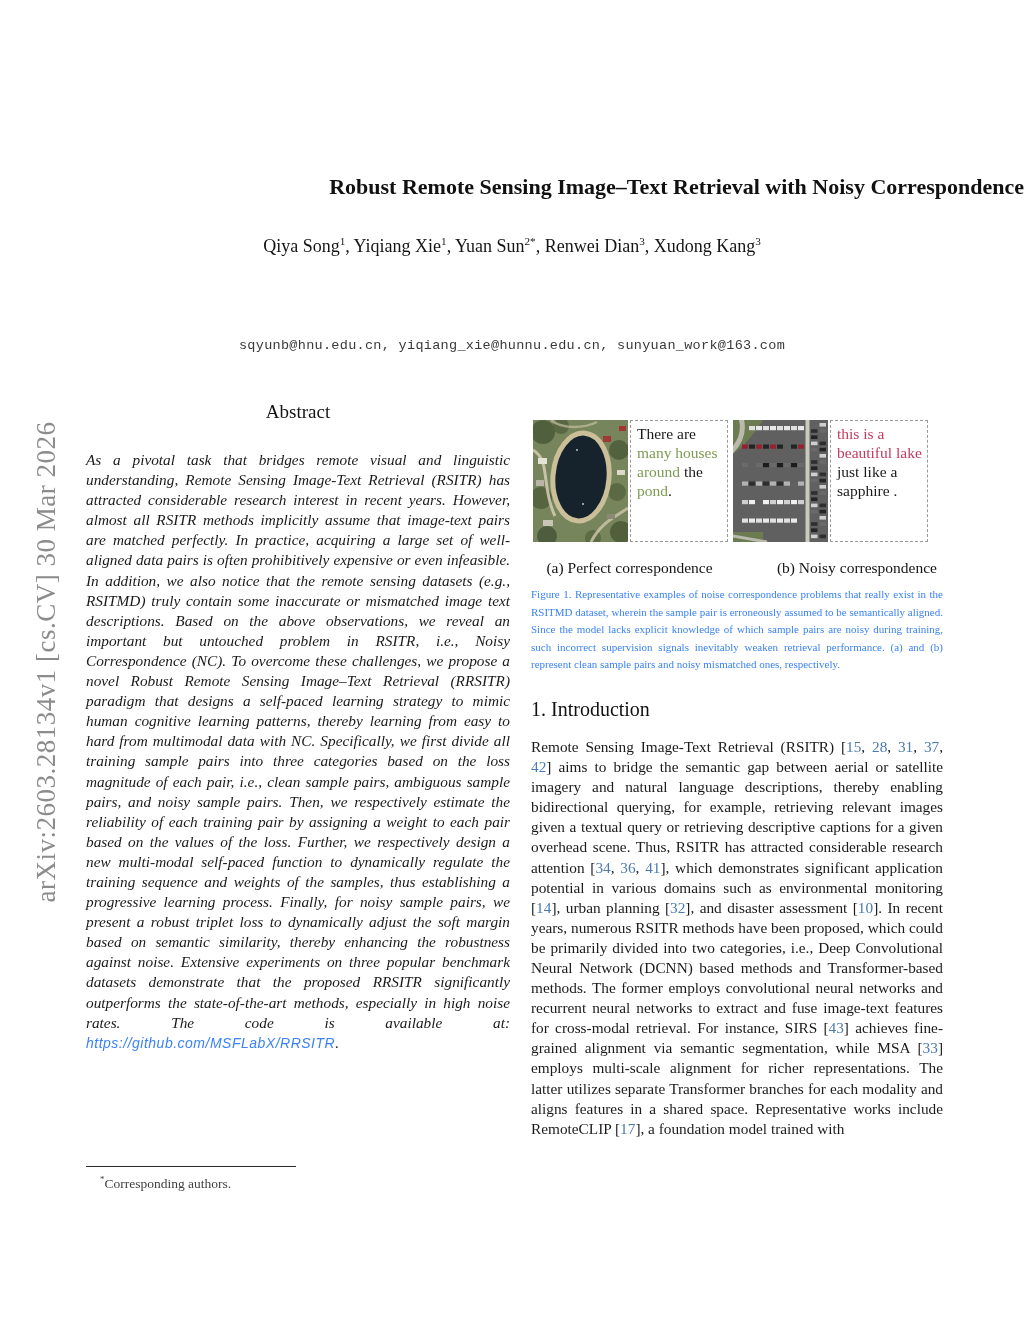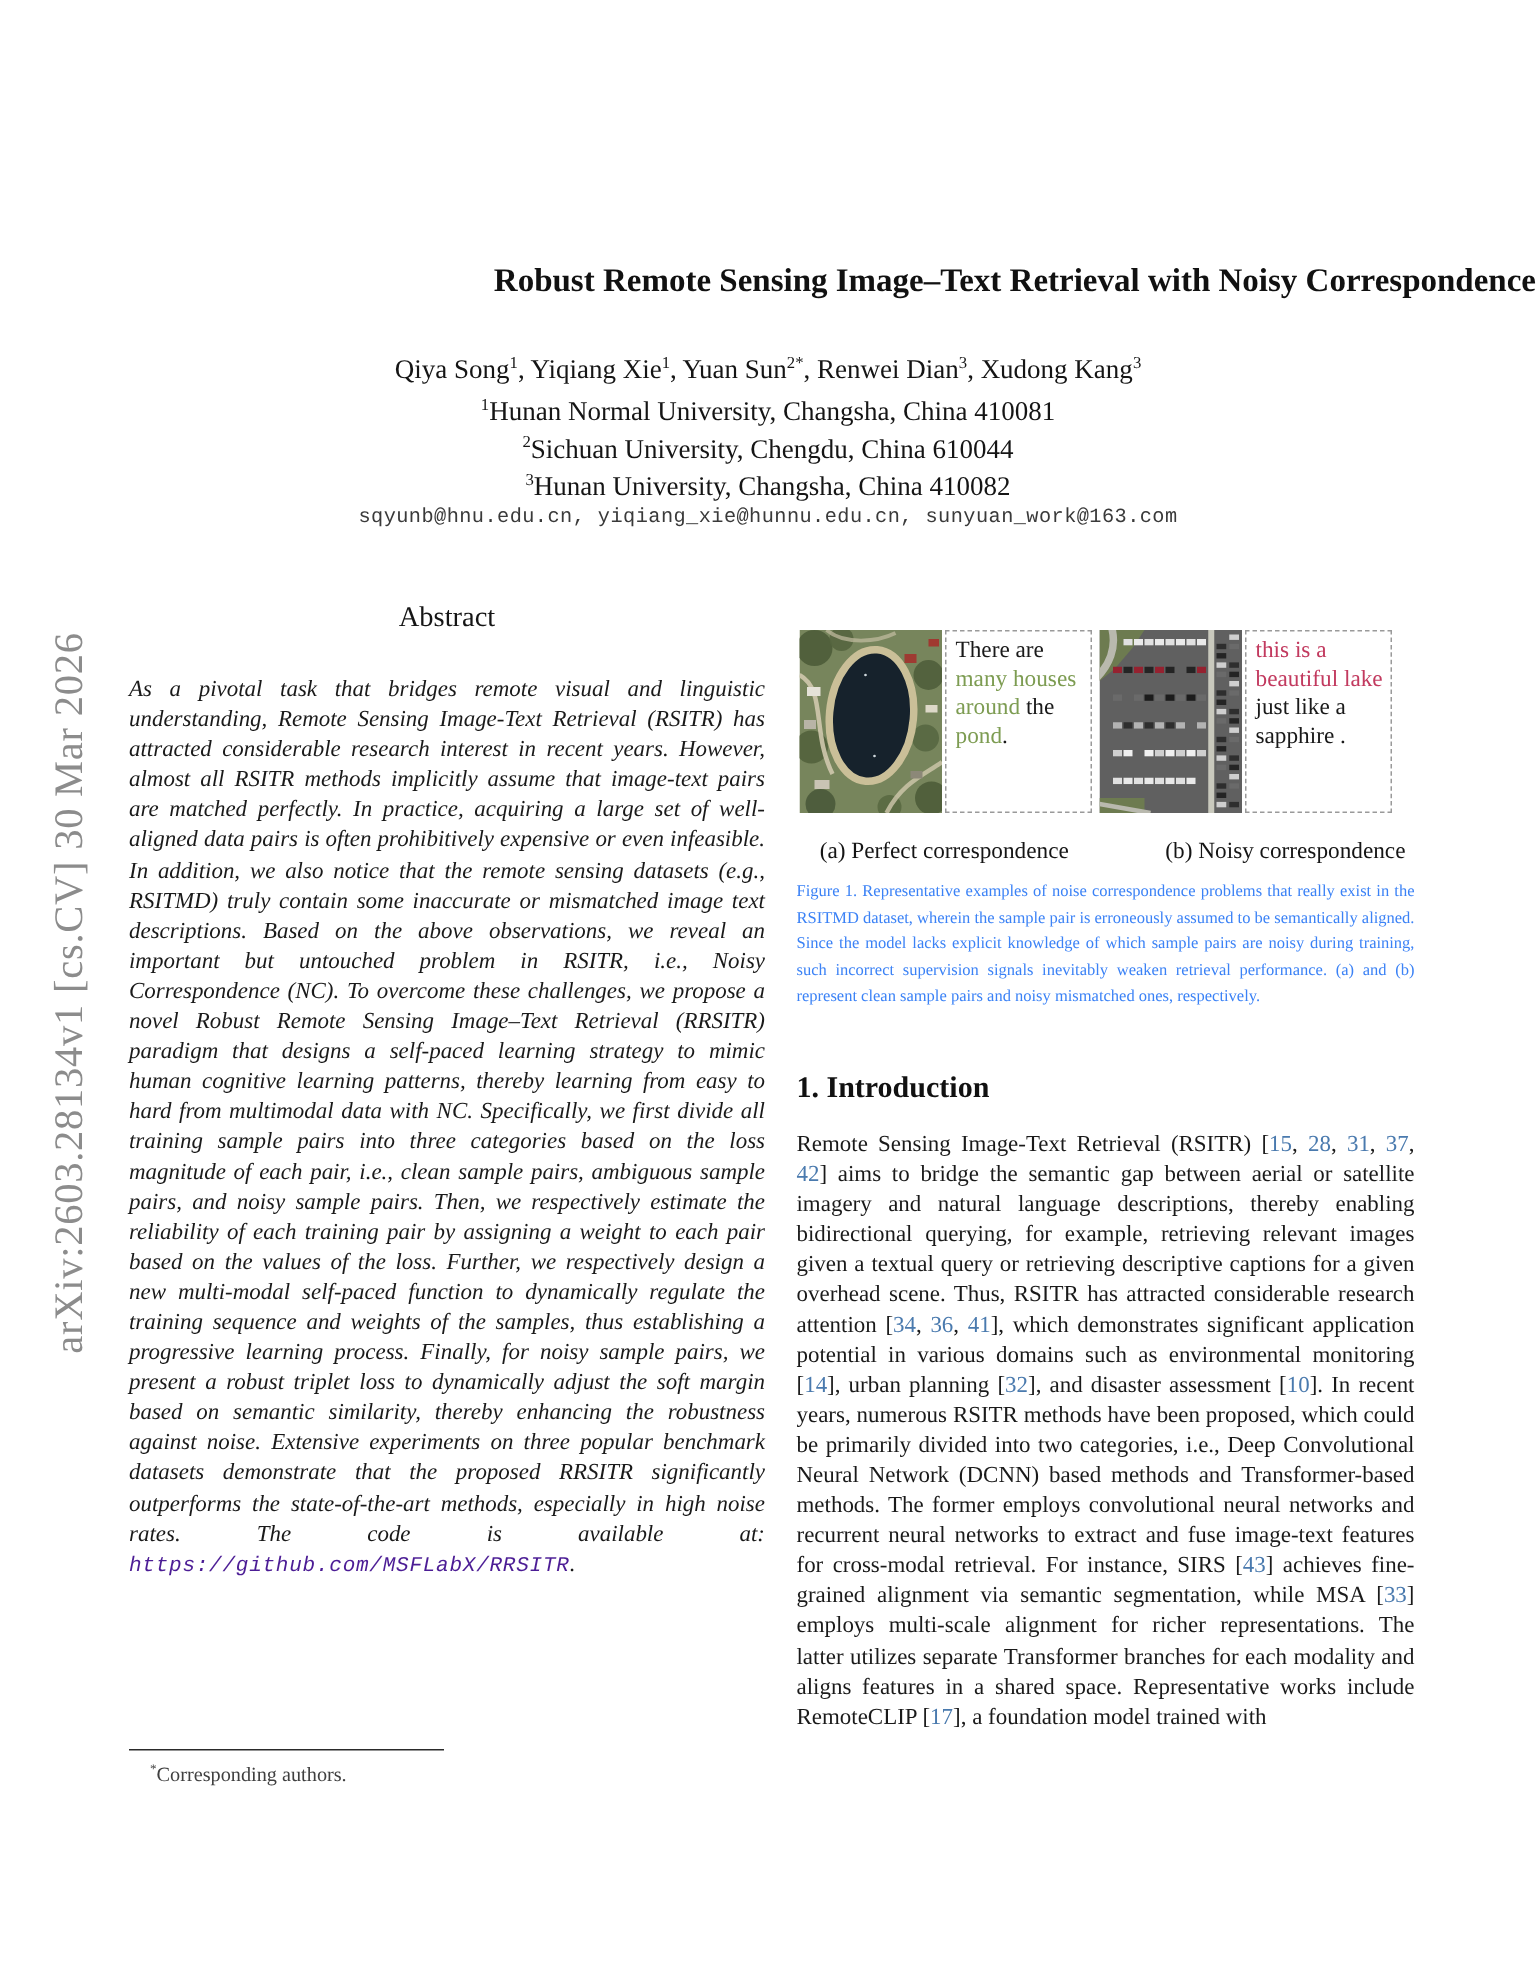--- a/index.html
+++ b/index.html
@@ -37,22 +37,22 @@
   }
   
   .col-left  { position:absolute; left:86px;  top:401px; width:424px; }
   .col-right { position:absolute; left:531px; top:420px; width:412px; }
   .abstract-heading { text-align:center; font-size:19px; font-weight:normal; }
   .abstract-body {
     margin-top:27px; font-size:15.3px; font-style:italic;
     line-height:20.1px; text-align:justify; color:#1a1a1a;
   }
   .seg-url {
-    font-family:Liberation Mono, monospace;
-    color:#4c1d95; font-size:14px; letter-spacing:0.5px;
+    font-family:Liberation Sans, sans-serif;
+    color:#3b82f6; font-size:14px; letter-spacing:0.5px;
   }
   .seg-cite { color:#4a7aae; }
   .seg-green { color:#7d9c52; }
   .seg-red { color:#c23a5f; }
   
   .fig-row { position:relative; height:122px; }
   .sat-img { position:absolute; top:0; width:95px; height:122px; display:block; }
   .sat-img.img-a { left:2px; }
   .sat-img.img-b { left:202px; }
   .fig-textbox {
@@ -62,21 +62,21 @@
   }
   .fig-textbox.box-a { left:99px; }
   .fig-textbox.box-b { left:299px; }
   .subcaps { display:flex; margin-top:17px; font-size:15.5px; }
   .subcap-a { width:197px; text-align:center; }
   .subcap-b { width:206px; text-align:right; margin-left:3px; }
   .figcaption {
     margin-top:9px; font-size:11px; line-height:17.6px;
     text-align:justify; color:#3b82f6;
   }
-  .section-heading { margin-top:40px; font-size:20px; font-weight:bold; color:#111; }
+  .section-heading { margin-top:24px; font-size:20px; font-weight:normal; color:#111; }
   .body-text {
     margin-top:16px; font-size:15.3px; line-height:20.1px;
     text-align:justify; color:#1a1a1a;
   }
   
   .footnote-rule {
     position:absolute; left:86px; top:1166px; width:210px;
     border-top:1.6px solid #2a2a2a;
   }
   .footnote {
@@ -89,25 +89,20 @@
 <body>
 
 <div class="page">
 
   <div class="arxiv-banner">arXiv:2603.28134v1  [cs.CV]  30 Mar 2026</div>
 
   <h1 class="paper-title">Robust Remote Sensing Image–Text Retrieval with Noisy Correspondence</h1>
 
   <div class="author-line"><span>Qiya Song<sup>1</sup></span>, <span>Yiqiang Xie<sup>1</sup></span>, <span>Yuan Sun<sup>2*</sup></span>, <span>Renwei Dian<sup>3</sup></span>, <span>Xudong Kang<sup>3</sup></span></div>
 
-  <div class="affil-block">
-      <div class="affil-line"><sup>1</sup>Hunan Normal University, Changsha, China 410081</div>
-      <div class="affil-line"><sup>2</sup>Sichuan University, Chengdu, China 610044</div>
-      <div class="affil-line"><sup>3</sup>Hunan University, Changsha, China 410082</div>
-    </div>
 
   <div class="emails">sqyunb@hnu.edu.cn, yiqiang_xie@hunnu.edu.cn, sunyuan_work@163.com</div>
 
   <section class="col-left">
     <h2 class="abstract-heading">Abstract</h2>
     <p class="abstract-body"><span>As a pivotal task that bridges remote visual and linguistic understanding, Remote Sensing Image-Text Retrieval (RSITR) has attracted considerable research interest in recent years. However, almost all RSITR methods implicitly assume that image-text pairs are matched perfectly. In practice, acquiring a large set of well-aligned data pairs is often prohibitively expensive or even infeasible. In addition, we also notice that the remote sensing datasets (e.g., RSITMD) truly contain some inaccurate or mismatched image text descriptions. Based on the above observations, we reveal an important but untouched problem in RSITR, i.e., Noisy Correspondence (NC). To overcome these challenges, we propose a novel Robust Remote Sensing Image–Text Retrieval (RRSITR) paradigm that designs a self-paced learning strategy to mimic human cognitive learning patterns, thereby learning from easy to hard from multimodal data with NC. Specifically, we first divide all training sample pairs into three categories based on the loss magnitude of each pair, i.e., clean sample pairs, ambiguous sample pairs, and noisy sample pairs. Then, we respectively estimate the reliability of each training pair by assigning a weight to each pair based on the values of the loss. Further, we respectively design a new multi-modal self-paced function to dynamically regulate the training sequence and weights of the samples, thus establishing a progressive learning process. Finally, for noisy sample pairs, we present a robust triplet loss to dynamically adjust the soft margin based on semantic similarity, thereby enhancing the robustness against noise. Extensive experiments on three popular benchmark datasets demonstrate that the proposed RRSITR significantly outperforms the state-of-the-art methods, especially in high noise rates. The code is available at: </span><span class="seg-url">https://github.com/MSFLabX/RRSITR</span><span>.</span></p>
   </section>
 
   <section class="col-right">
 

